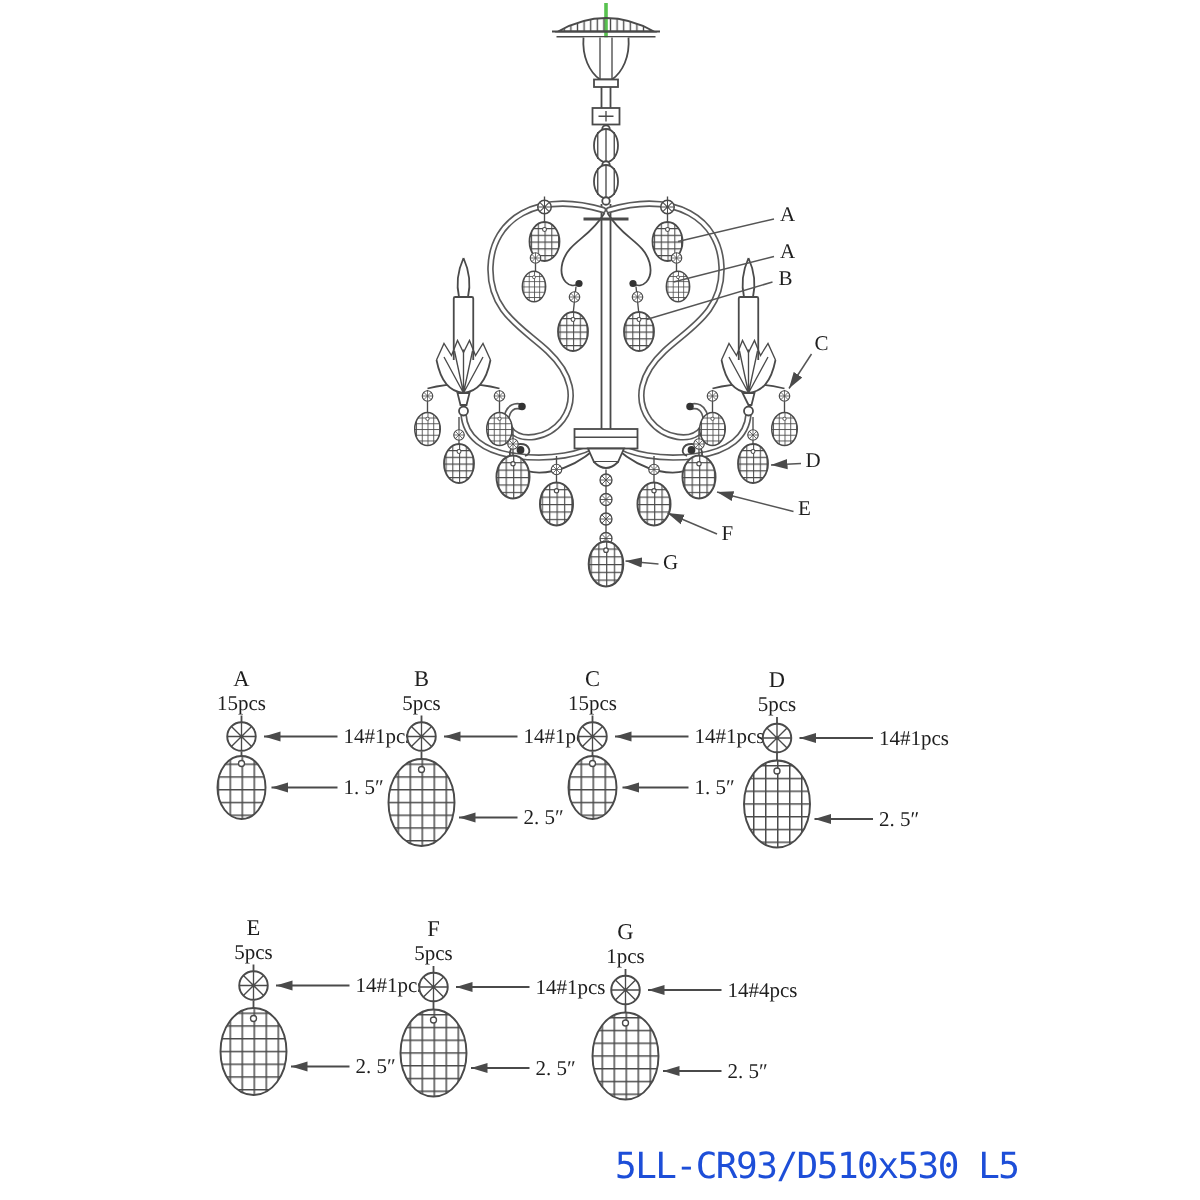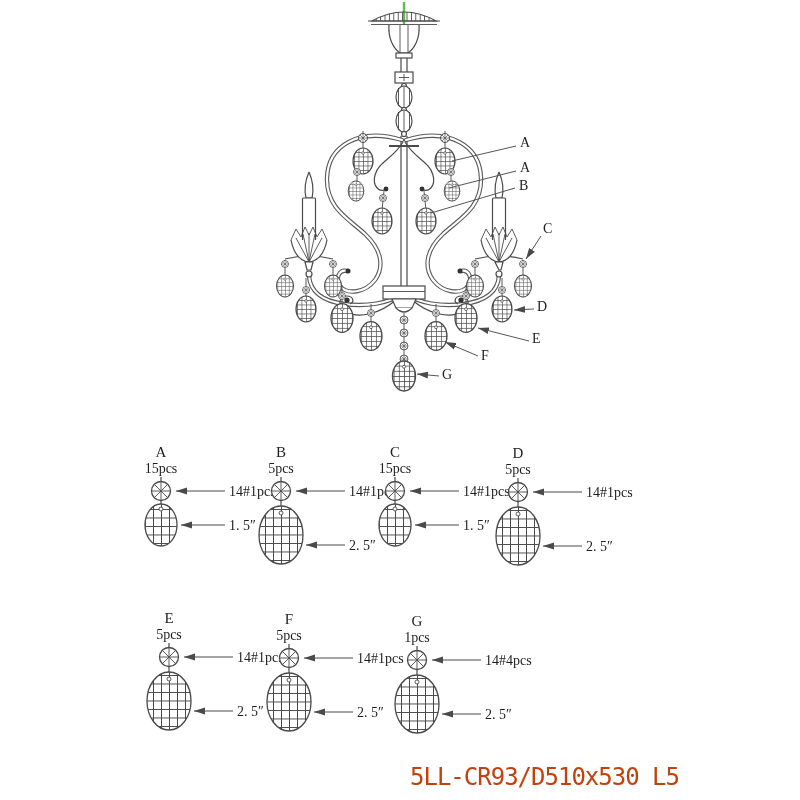--- a/index.html
+++ b/index.html
@@ -15,21 +15,21 @@
   .wht{fill:#ffffff;stroke:#4a4a4a;stroke-width:1.2;}
   .leader{stroke:#555555;stroke-width:1;fill:none;}
   .arr{marker-end:url(#arr);}
   
   .pl{font:14px "Liberation Serif",serif;fill:#1e1e1e;}
   .dl{font:15px "Liberation Serif",serif;fill:#1e1e1e;}
   .dt{font:14px "Liberation Serif",serif;fill:#1e1e1e;}
   .detail{position:absolute;width:190px;height:150px;}
   .footer{position:absolute;left:410px;top:763px;
           font-family:"DejaVu Sans Mono",monospace;font-size:24px;
-          letter-spacing:-1px;color:#c2410c;white-space:nowrap;}
+          letter-spacing:-1px;color:#1d4ed8;white-space:nowrap;}
 </style>
 </head>
 <body>
 
 <div class="canvas">
 
   <svg class="abs" style="left:0;top:0" width="800" height="440" viewBox="0 0 800 440">
     <defs>
       <pattern id="xh45" width="4.5" height="4.5" patternUnits="userSpaceOnUse">
         <path d="M0 0.4 H4.5 M0.4 0 V4.5" stroke="#4a4a4a" stroke-width="0.7" fill="none"></path>

